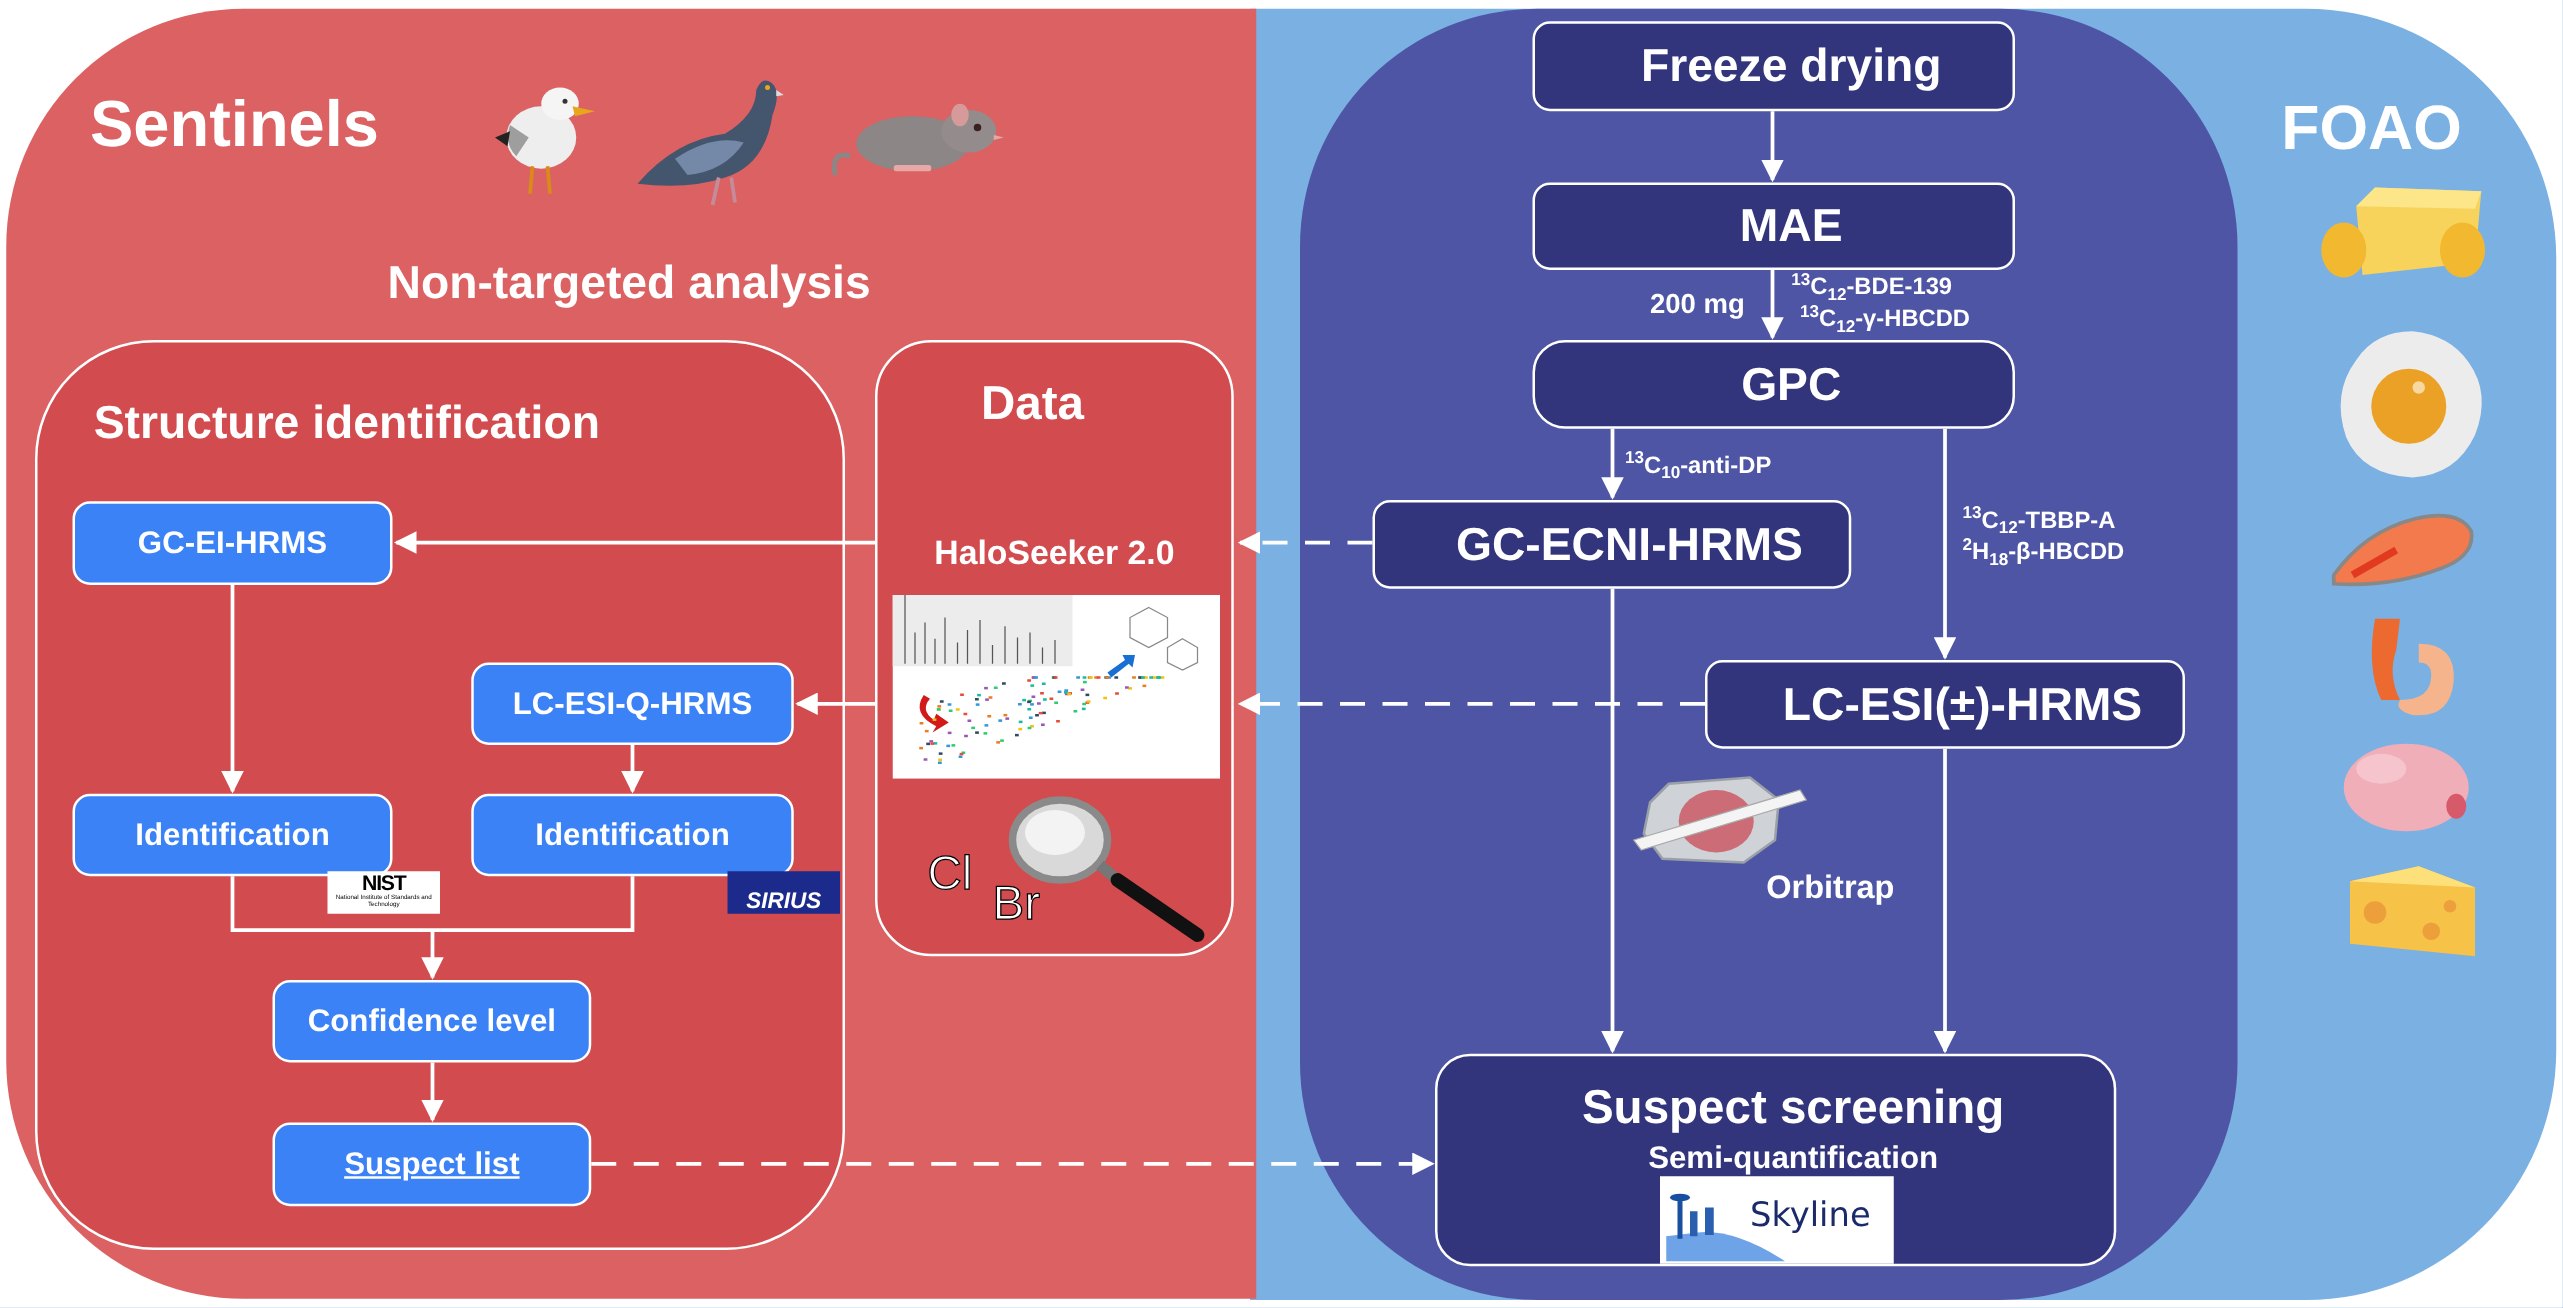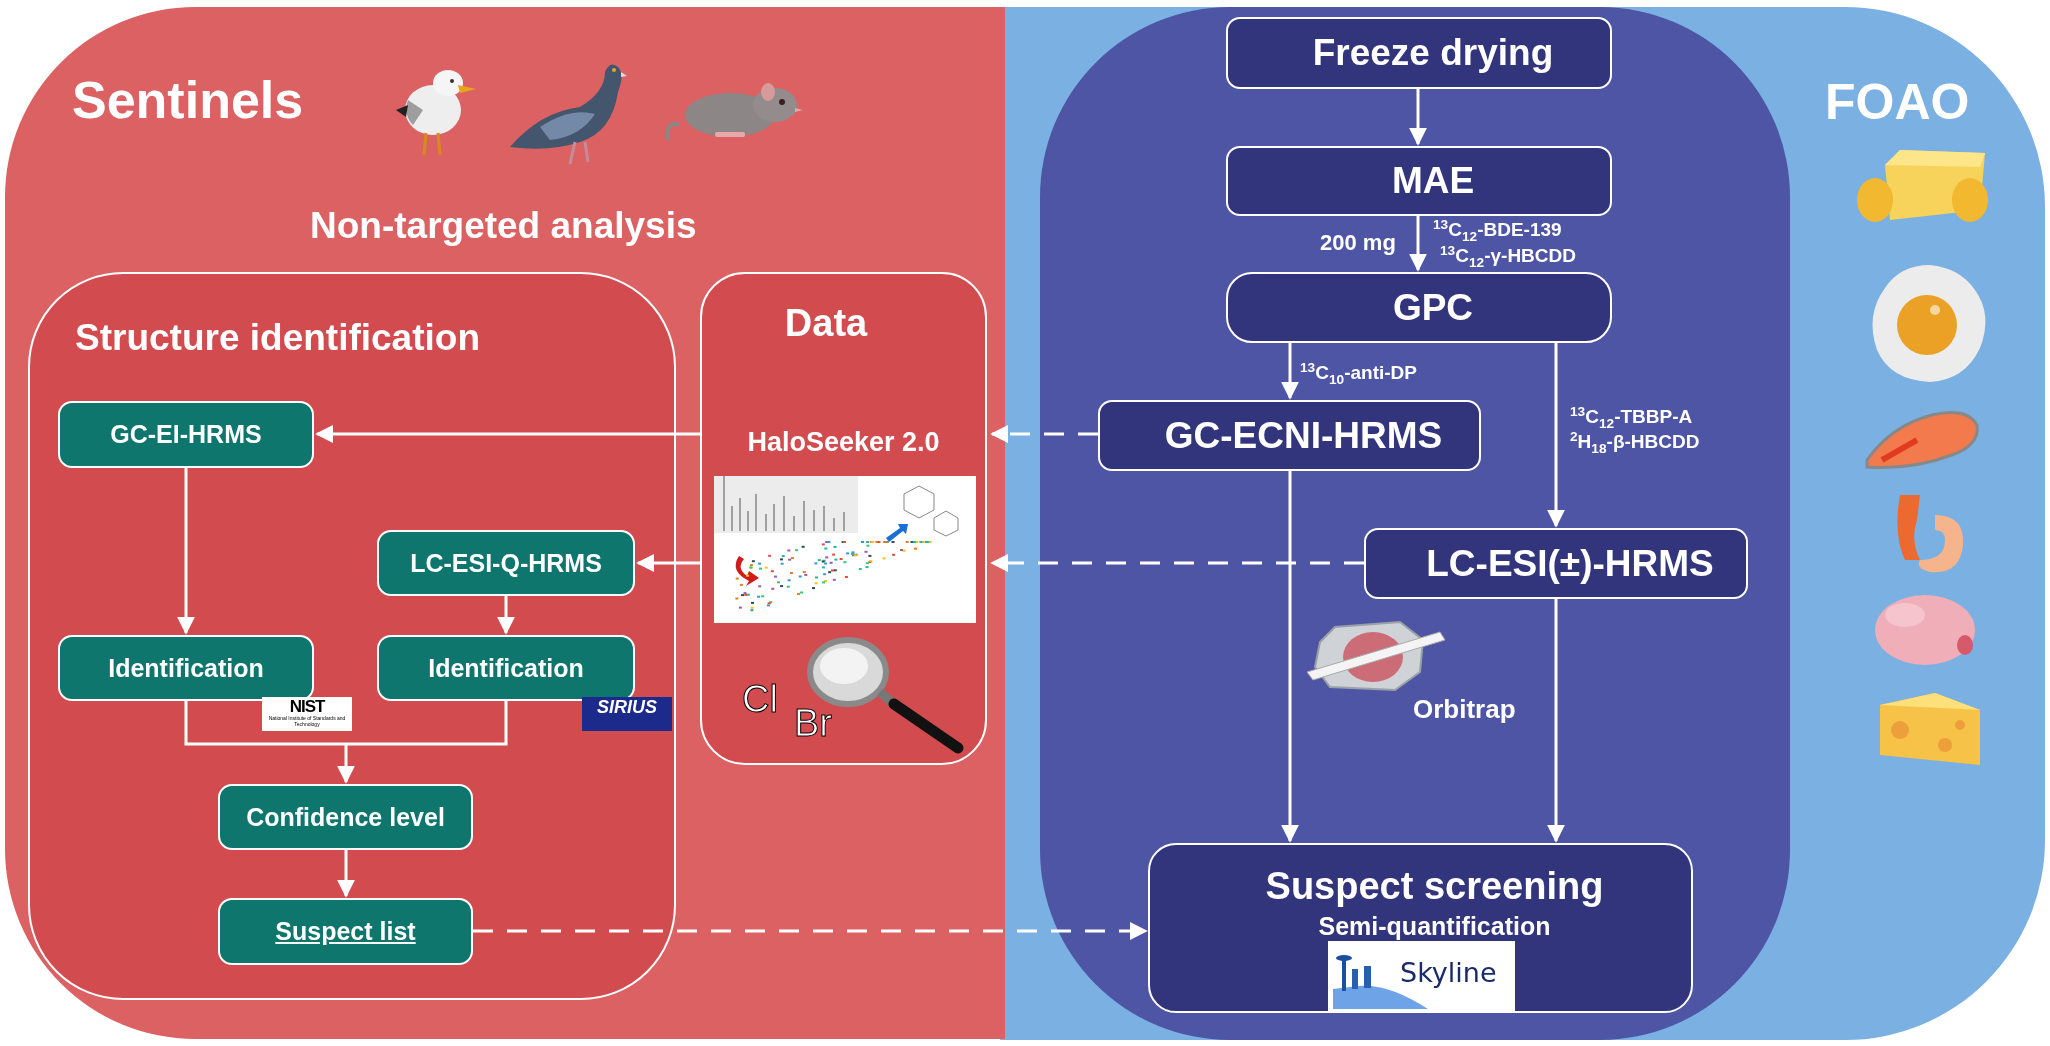--- a/index.html
+++ b/index.html
@@ -7,21 +7,21 @@
          font-family: "Liberation Sans", sans-serif; color: #fff; }
   .abs { position: absolute; }
   .panel-lightblue { left: 1000px; top: 7px; width: 1045px; height: 1033px;
          background: #7bb0e3; border-radius: 0 200px 200px 0; }
   .panel-blue { left: 1040px; top: 7px; width: 750px; height: 1033px;
          background: #4e55a5; border-radius: 190px 190px 190px 190px; }
   .panel-red-cover { left: 5px; top: 7px; width: 1000px; height: 1032px; background: #db6163;
          border-radius: 190px 0 0 190px; }
   .title { font-weight: bold; white-space: nowrap; }
   .inner-panel { border: 2.5px solid #fff; background: #d24c4f; box-sizing: border-box; }
-  .red-box { position: absolute; background: #0f766e; border: 2.5px solid #fff; border-radius: 14px;
+  .red-box { position: absolute; background: #3b82f6; border: 2.5px solid #fff; border-radius: 14px;
          box-sizing: border-box; display: flex; align-items: center; justify-content: center;
          font-weight: bold; font-size: 25px; color: #fff; }
   .blue-box { position: absolute; background: #32357c; border: 2.5px solid #fff; border-radius: 14px;
          box-sizing: border-box; display: flex; align-items: center; justify-content: center;
          font-weight: bold; color: #fff; padding-left: 28px; }
   .label { position: absolute; font-weight: bold; color: #fff; white-space: nowrap; }
   .sub { font-size: 0.72em; vertical-align: sub; line-height: 0; }
   .sup { font-size: 0.72em; vertical-align: super; line-height: 0; }
   svg.overlay { position: absolute; left: 0; top: 0; width: 2050px; height: 1046px; pointer-events: none; }
   .logo { position: absolute; background: #fff; box-sizing: border-box; }
@@ -85,21 +85,21 @@
 </div>
 <div class="red-box" style="left:218px; top:898px; width:255px; height:67px;text-decoration:underline;">
   <span>Suspect list</span>
 </div>
 
 <div class="logo" style="left:262px; top:697px; width:90px; height:34px; text-align:center; color:#000; padding-top:1px;">
   <div style="font-weight:bold; font-size:17px; line-height:17px; letter-spacing:-1px;">NIST</div>
   <div style="font-size:5px; line-height:6px;">National Institute of Standards and Technology</div>
 </div>
 
-<div class="logo" style="left:582px; top:697px; width:90px; height:34px; background:#1c2a8c; color:#fff; display:flex; align-items:flex-start; justify-content:center;">
+<div class="logo" style="left:582px; top:697px; width:90px; height:34px; background:#1c2a8c; color:#fff; display:flex; align-items:flex-end; justify-content:center;">
   <span style="font-style:italic; font-weight:bold; font-size:18px;">SIRIUS</span>
 </div>
 
 <div class="abs inner-panel" style="left:700px; top:272px; width:287px; height:493px; border-radius:45px;"></div>
 <div class="label title" style="left:700px; top:300px; width:252px; text-align:center; font-size:38px; line-height:46px;">
   <div>Data</div>
 </div>
 <div class="label" style="left:700px; top:427px; width:287px; text-align:center; font-size:27px;">HaloSeeker 2.0</div>
 
 <svg class="abs" style="left:714px; top:476px;" width="262" height="147" viewBox="0 0 262 147">

